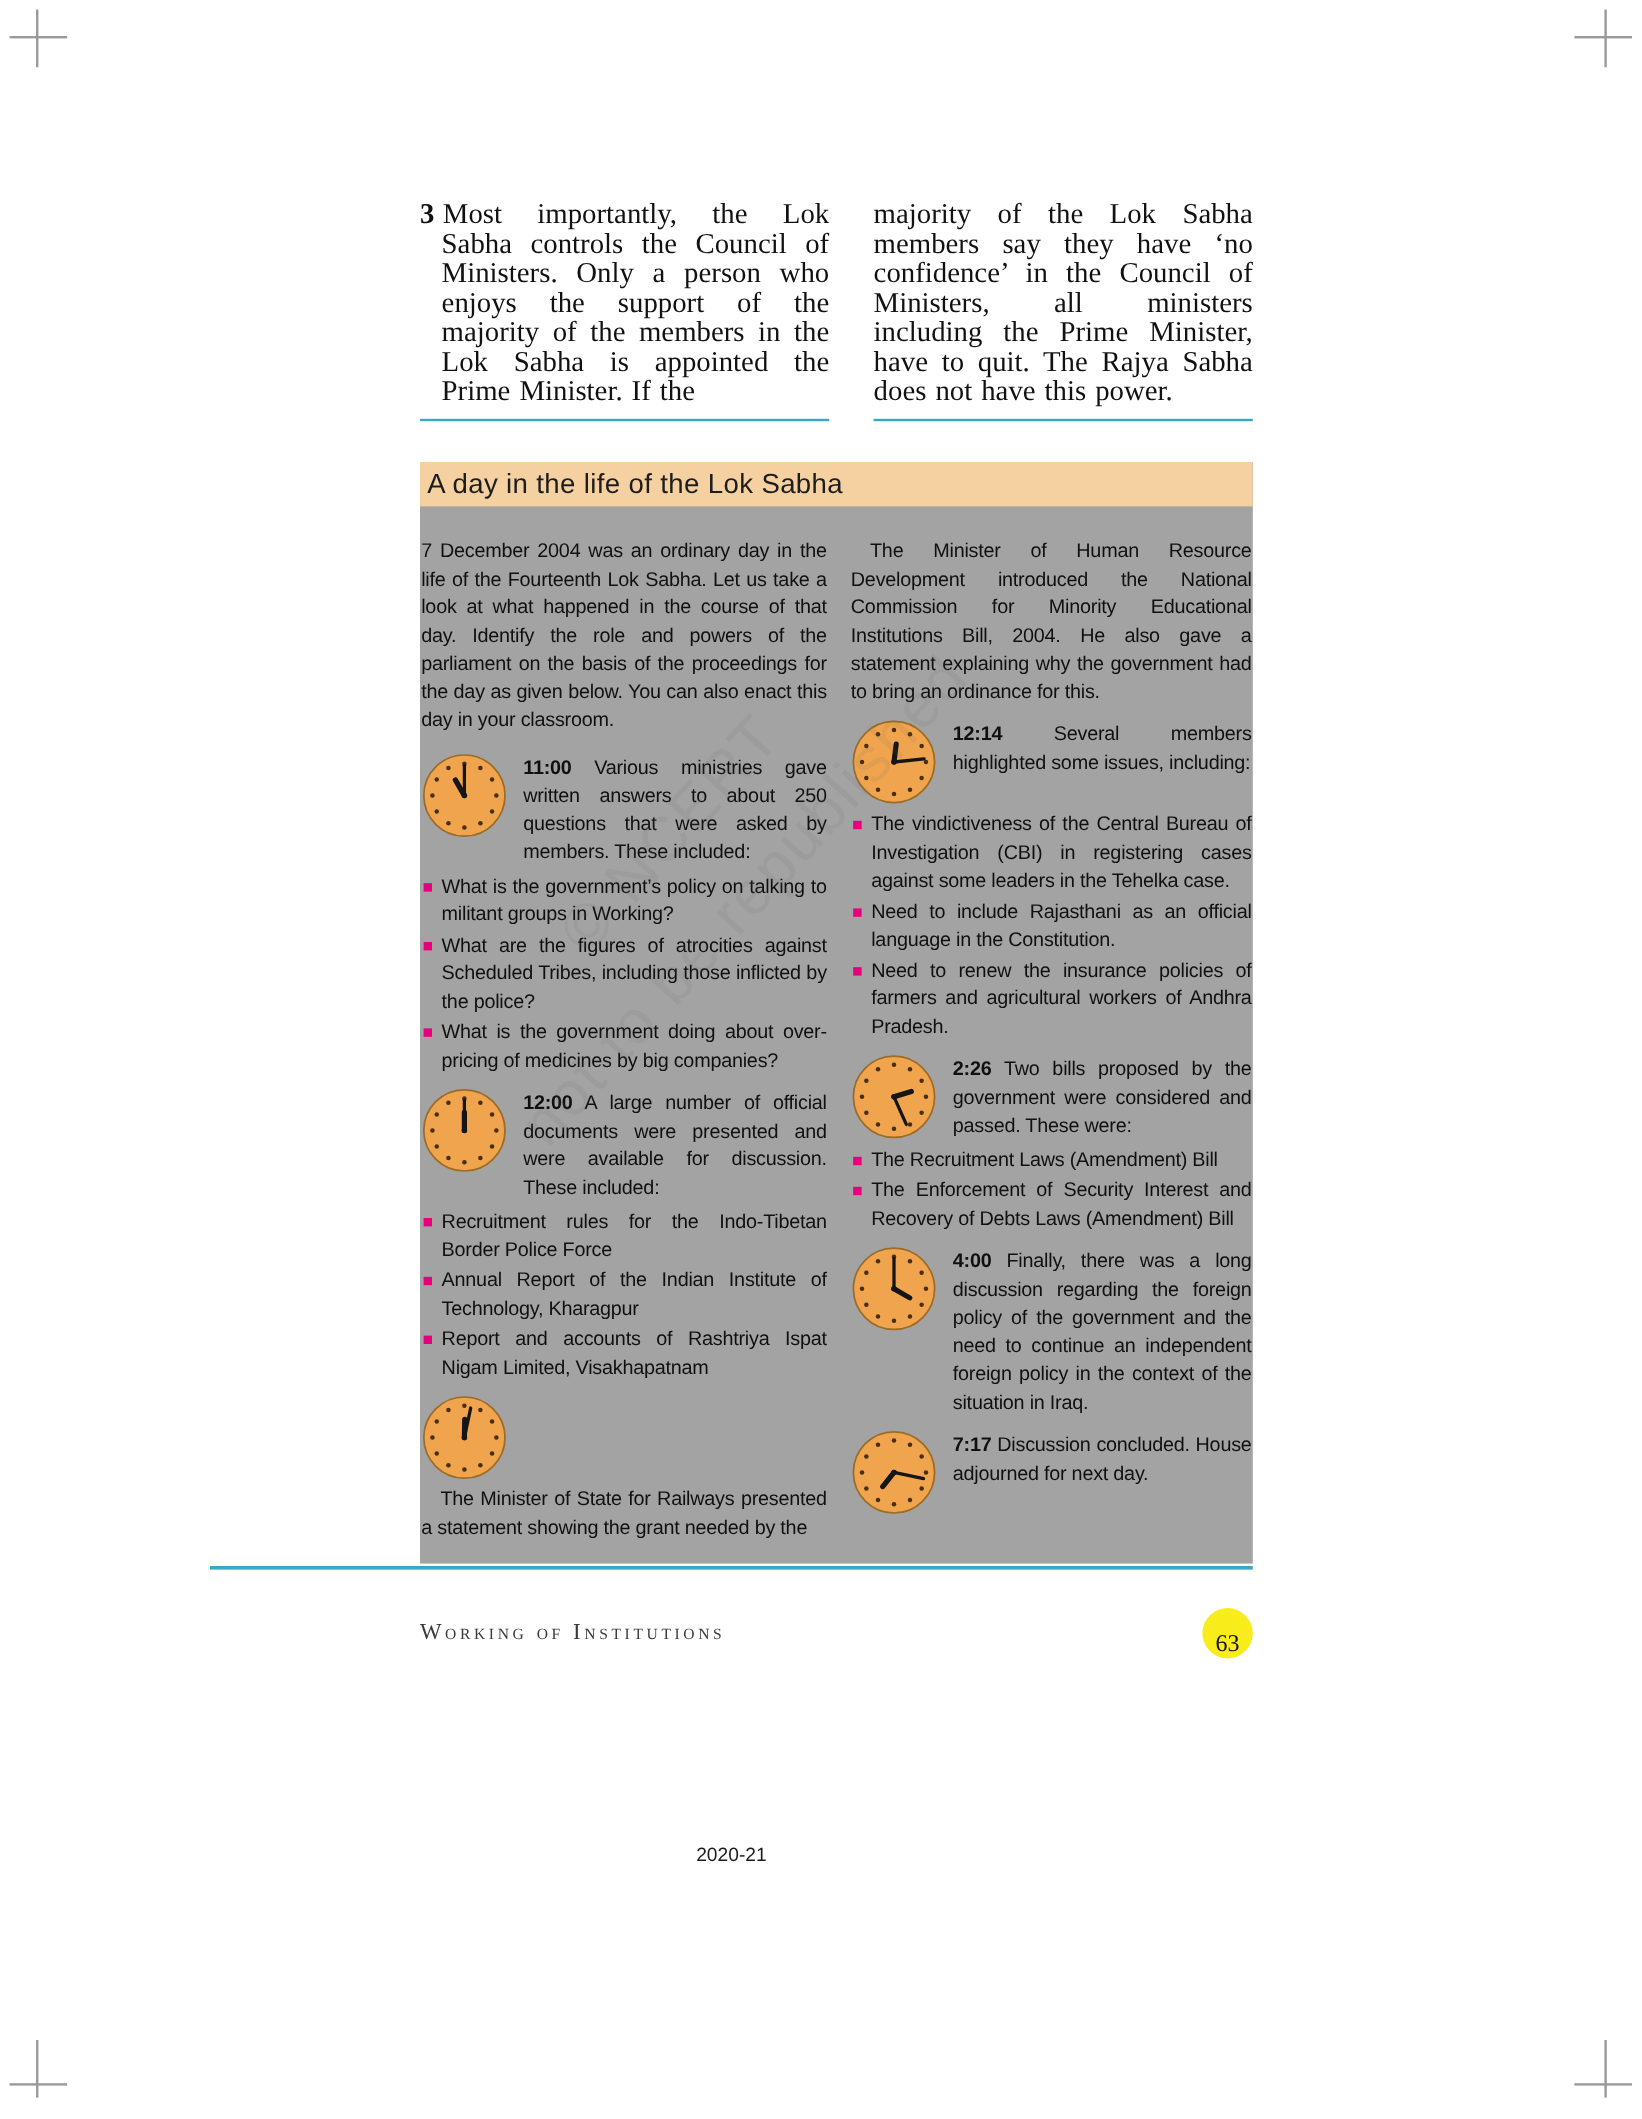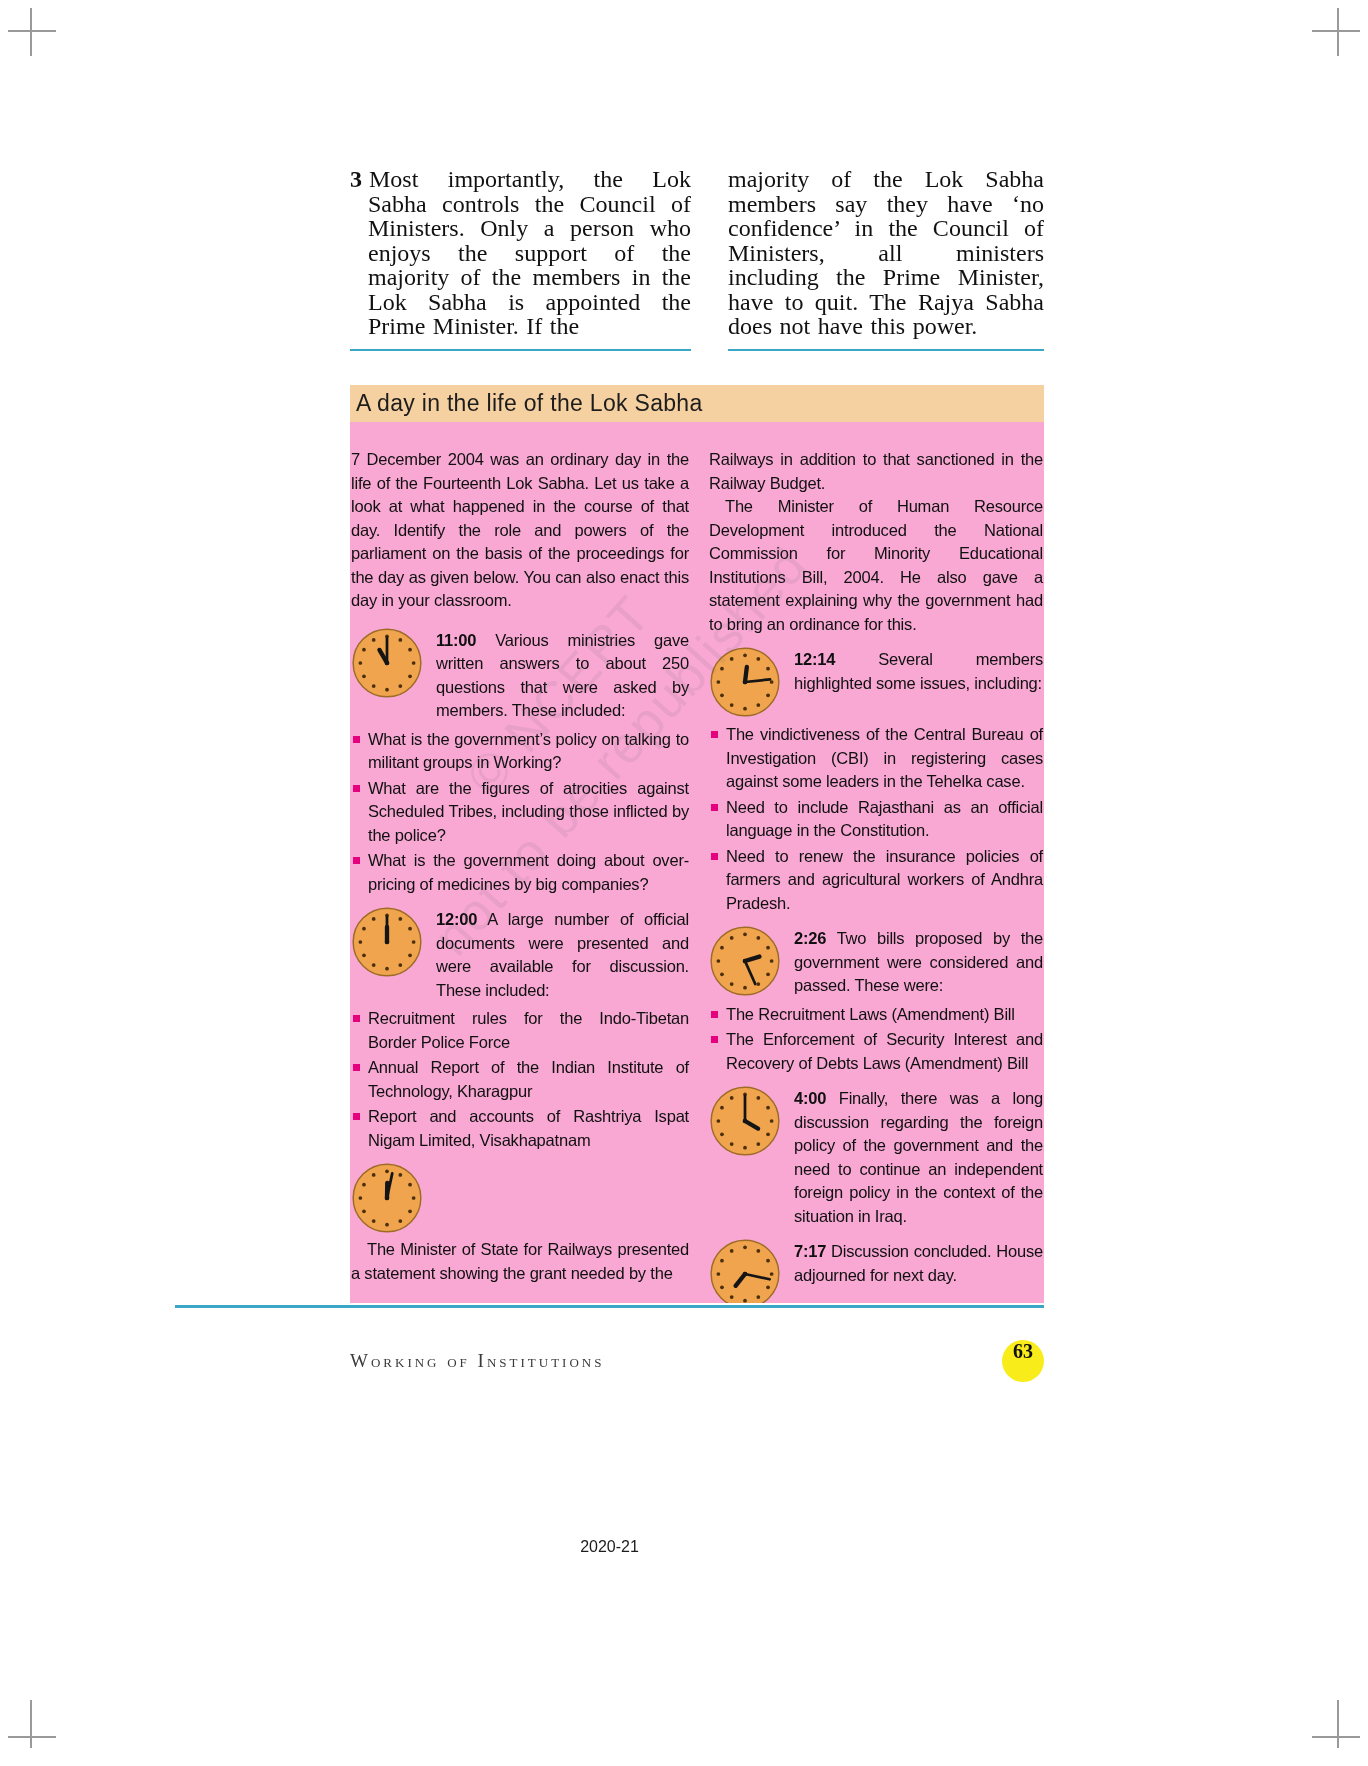--- a/index.html
+++ b/index.html
@@ -34,21 +34,21 @@
     font-size:24px; line-height:24.5px; text-align:justify;
     word-spacing:1.5px; padding-bottom:10px;
     border-bottom:2.5px solid #3aa7c7;
   }
   .hang { padding-left:18px; text-indent:-18px; }
   .inum { margin-right:7px; font-weight:bold; }
 
   
   .daybox {
     position:absolute; left:350px; top:385px; width:694px; height:918px;
-    background:#f9a8d4; font-family:"Liberation Sans", sans-serif; z-index:1;
+    background:#a3a3a3; font-family:"Liberation Sans", sans-serif; z-index:1;
     overflow:hidden;
   }
   .daybox-header { height:37px; background:#f5d0a1; display:flex; align-items:center; }
   .daybox-title { font-size:23px; color:#1d1d1d; padding-left:6px; letter-spacing:0.3px; }
   .daybox-body { display:flex; gap:20px; padding:26px 0 0 1px; }
   .bcol { width:338px; font-size:16.5px; line-height:23.5px; color:#101010; letter-spacing:-0.2px; }
   .bcol-right { width:334px; }
   .bintro { text-align:justify; margin-bottom:14px; }
   .bpara { text-align:justify; }
   .bpara.indent { text-indent:16px; }
@@ -69,22 +69,22 @@
   
   .footer-rule { position:absolute; left:175px; top:1305px; width:869px; height:2.5px; background:#3aa7c7; }
   .footer { position:absolute; left:350px; top:1338px; width:694px; height:46px; }
   .footer-label {
     position:absolute; left:0; top:12px;
     font-variant:small-caps; letter-spacing:3px;
     font-size:19px; color:#3a3a3a;
   }
   .page-badge {
     position:absolute; right:0; top:2px; width:42px; height:42px; border-radius:50%;
-    background:#f8ec1a; display:flex; align-items:flex-start; justify-content:center;
-    font-weight:bold; font-size:20px; color:#111;
+    background:#f8ec1a; display:flex; align-items:flex-end; justify-content:center;
+    font-weight:normal; font-size:20px; color:#111;
   }
   .edition {
     position:absolute; left:175px; top:1538px; width:869px; text-align:center;
     font-family:"Liberation Sans", sans-serif; font-size:16px; color:#1c1c1c;
   }
 </style>
 </head>
 <body>
 
 <div class="page">
@@ -198,21 +198,20 @@
                 <line class="hh" x1="50" y1="50" x2="50" y2="29" stroke="#151515" stroke-width="6" stroke-linecap="round" transform="rotate(1 50 50)"></line>
                 <line class="mh" x1="50" y1="50" x2="50" y2="15" stroke="#151515" stroke-width="3.8" stroke-linecap="round" transform="rotate(12 50 50)"></line>
                 <circle cx="50" cy="50" r="3.2" fill="#151515"></circle>
               </svg>
             </span>
         </div>
         <p class="bpara indent">The Minister of State for Railways presented a statement showing the grant needed by the</p>
       </div>
 
       <div class="bcol bcol-right">
-        <p class="bpara">Railways in addition to that sanctioned in the Railway Budget.</p>
         <p class="bpara indent">The Minister of Human Resource Development introduced the National Commission for Minority Educational Institutions Bill, 2004. He also gave a statement explaining why the government had to bring an ordinance for this.</p>
 
         <div class="event">
           <span class="clock">
               <svg viewBox="0 0 100 100" xmlns="http://www.w3.org/2000/svg">
                 <circle cx="50" cy="50" r="47" fill="#f0a44e" stroke="#9c6b24" stroke-width="2"></circle>
                 <circle cx="50.0" cy="13.0" r="2.6" fill="#4a2f0b"></circle>
                 <circle cx="68.5" cy="18.0" r="2.6" fill="#4a2f0b"></circle>
                 <circle cx="82.0" cy="31.5" r="2.6" fill="#4a2f0b"></circle>
                 <circle cx="87.0" cy="50.0" r="2.6" fill="#4a2f0b"></circle>

